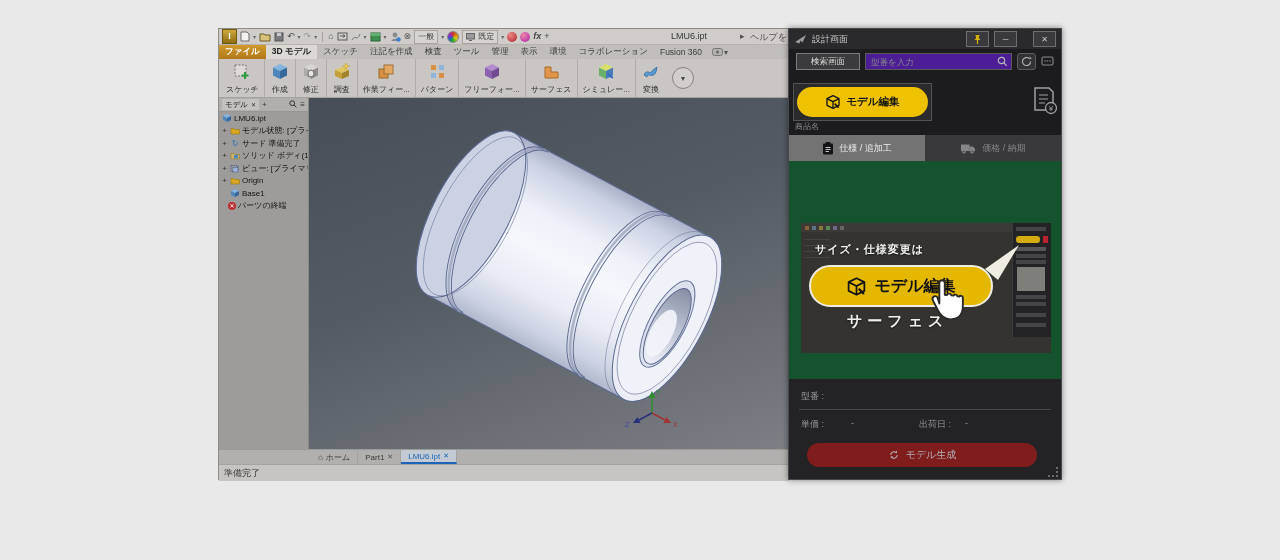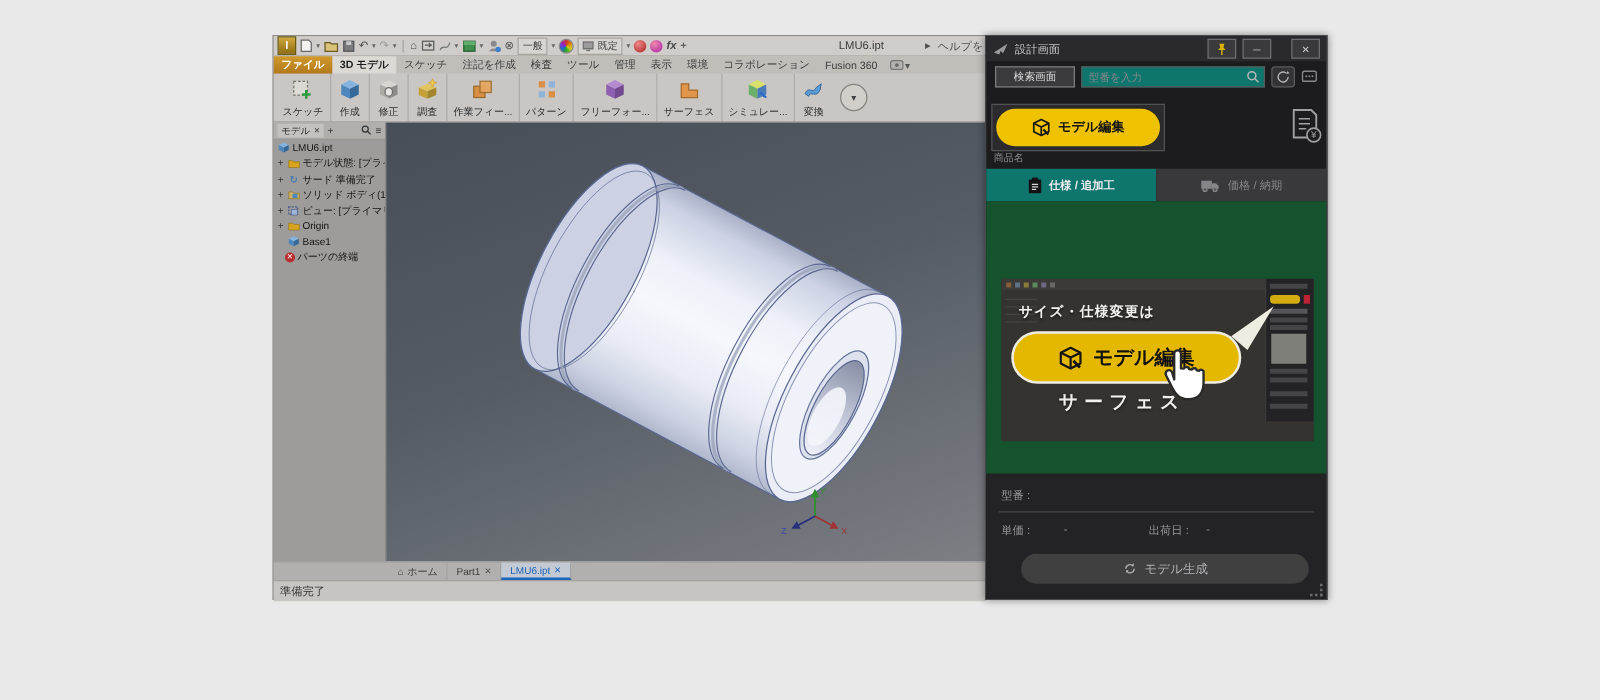--- a/index.html
+++ b/index.html
@@ -52,34 +52,34 @@
   .dtab.active .x{color:#1d63b8;}
   .statusbar{left:0;top:435px;width:100%;height:17px;background:#c7c5c2;border-top:1px solid #a5a29f;display:flex;align-items:center;font-size:9px;color:#333;padding-left:5px;box-sizing:border-box;}
 
   
   #panel{left:788px;top:28px;width:274px;height:452px;background:#1c1c1e;border:1px solid #48484a;box-sizing:border-box;box-shadow:0 0 6px rgba(0,0,0,.45);}
   .phead{left:0;top:0;width:100%;height:20px;background:#2a2a2c;display:flex;align-items:center;gap:5px;padding:0 5px;box-sizing:border-box;}
   .ptitle{font-size:9px;color:#c8c8c8;flex:1;}
   .pbtn{width:21px;height:14px;background:#3a3a3c;border:1px solid #6e6e70;display:flex;align-items:center;justify-content:center;font-size:8px;color:#ccc;flex:none;}
   .searchrow{left:0;top:24px;width:100%;display:flex;align-items:center;gap:5px;padding:0 7px;box-sizing:border-box;}
   .sbtn{width:62px;height:15px;background:#3b3b3d;border:1px solid #7c7c7e;font-size:8.5px;color:#ddd;display:flex;align-items:center;justify-content:center;flex:none;}
-  .sinput{flex:1;height:15px;background:#0f766e;border:1px solid #59595b;display:flex;align-items:center;padding:0 3px;gap:2px;}
+  .sinput{flex:1;height:15px;background:#4c1d95;border:1px solid #59595b;display:flex;align-items:center;padding:0 3px;gap:2px;}
   .sinput input{flex:1;background:transparent;border:none;outline:none;font-size:8.5px;color:#ccc;min-width:0;font-family:inherit;}
   .sinput input::placeholder{color:#87878a;}
   .roundbtn{width:17px;height:15px;background:#333335;border:1px solid #5c5c5e;border-radius:3px;display:flex;align-items:center;justify-content:center;flex:none;}
   .editbox{left:4px;top:54px;width:137px;height:36px;background:#2b2b2d;border:1px solid #525254;}
   .editpill{position:absolute;left:3px;top:3px;right:3px;bottom:3px;background:#eec200;border-radius:15px;display:flex;align-items:center;justify-content:center;gap:5px;color:#131313;font-size:10.5px;font-weight:bold;}
   .prodname{left:6px;top:92px;font-size:8px;color:#8f8f92;}
   .ptabs{left:0;top:106px;width:100%;height:26px;display:flex;}
   .ptab{flex:1;display:flex;align-items:center;justify-content:center;gap:5px;font-size:9px;}
-  .ptab.on{background:#0f766e;color:#ededf0;font-weight:bold;}
+  .ptab.on{background:#737373;color:#ededf0;font-weight:normal;}
   .ptab.off{background:#39393b;color:#87878b;}
   .pcontent{left:0;top:132px;width:100%;height:218px;background:#14532d;}
   .pbottom{left:0;top:350px;width:100%;height:100px;background:#232325;font-size:9px;color:#98989c;}
-  .genpill{left:28px;top:64px;width:230px;height:24px;border-radius:12px;background:#404040;display:flex;align-items:center;justify-content:center;gap:6px;color:#b2b2b6;font-size:10px;}
+  .genpill{left:18px;top:64px;width:230px;height:24px;border-radius:12px;background:#7f1d1d;display:flex;align-items:center;justify-content:center;gap:6px;color:#b2b2b6;font-size:10px;}
   .grip{right:3px;bottom:2px;width:8px;height:8px;border-right:2px dotted #6a6a6e;border-bottom:2px dotted #6a6a6e;}
 
   
   .promo{left:12px;top:62px;width:250px;height:130px;background:#34332f;overflow:hidden;}
   .mribbon{left:0;top:0;width:250px;height:9px;background:#3b3a37;display:flex;gap:3px;align-items:center;padding-left:4px;box-sizing:border-box;}
   .mdot{width:4px;height:4px;opacity:.55;}
   .mline{position:absolute;left:3px;width:26px;height:1px;background:#44433f;}
   .minipanel{right:0;top:0;width:38px;height:114px;background:#232325;border-left:1px solid #3a3a3c;}
   .mrow{position:absolute;left:3px;width:30px;height:4px;background:#454547;}
   .mpill{position:absolute;left:3px;top:13px;width:24px;height:7px;border-radius:3px;background:#d4ab10;}

